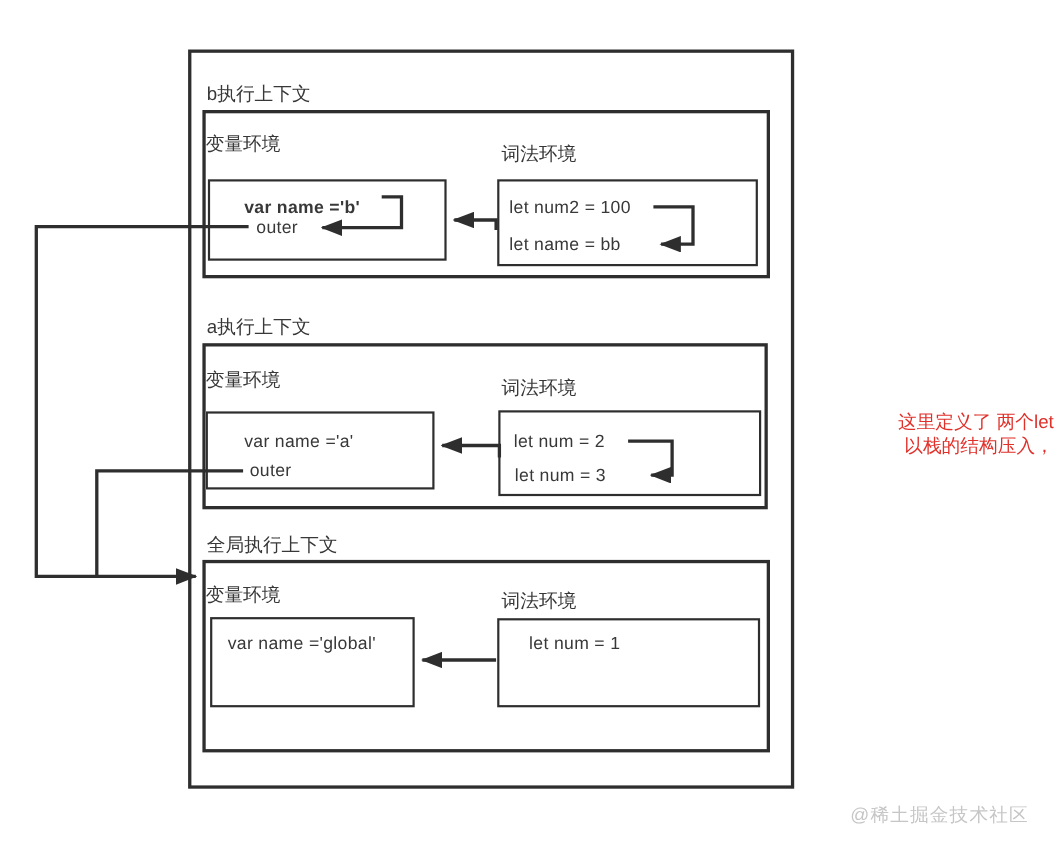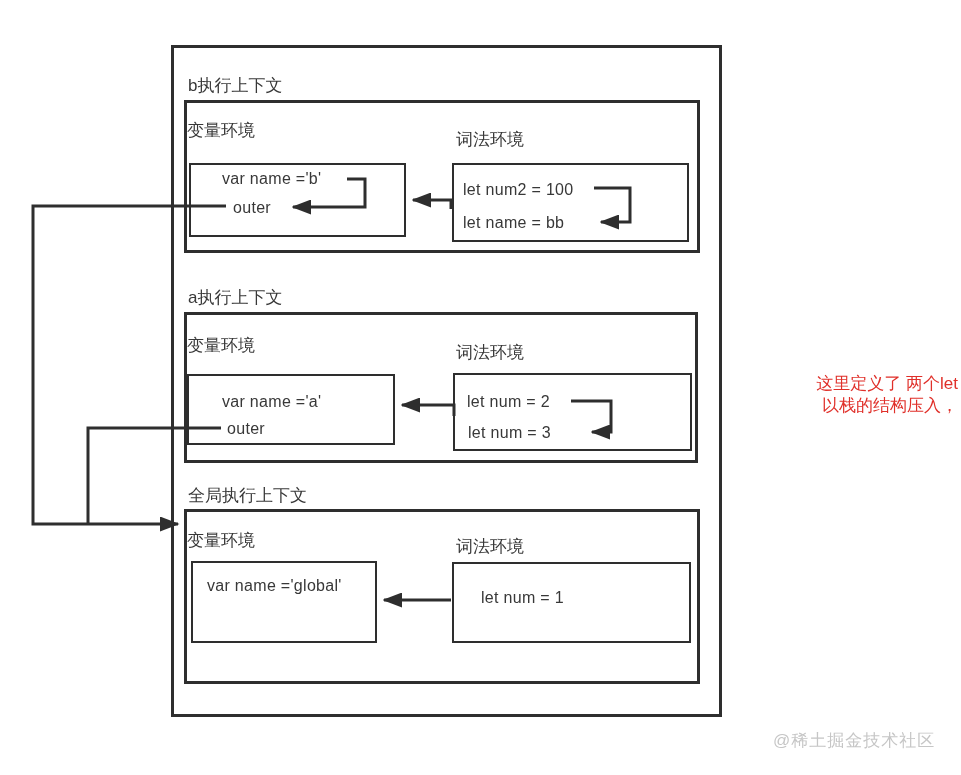--- a/index.html
+++ b/index.html
@@ -33,21 +33,21 @@
 </head>
 <body>
 
 <div class="abs box" style="left:171px;top:45px;width:551px;height:672px;"></div>
 
 <div class="abs lbl" style="left:188px;top:76px;">b执行上下文</div>
 <div class="abs box" style="left:184px;top:100px;width:516px;height:153px;"></div>
 
 <div class="abs lbl" style="left:187px;top:121px;">变量环境</div>
 <div class="abs box-thin" style="left:189px;top:163px;width:217px;height:74px;"></div>
-<div class="abs code" style="left:222px;top:170px;">var name ='b'</div>
+<div class="abs code" style="left:222px;top:181px;font-weight:bold;">var name ='b'</div>
 <div class="abs code" style="left:233px;top:199px;">outer</div>
 
 <div class="abs lbl" style="left:456px;top:130px;">词法环境</div>
 <div class="abs box-thin" style="left:452px;top:163px;width:237px;height:79px;"></div>
 <div class="abs code" style="left:463px;top:181px;">let num2 = 100</div>
 <div class="abs code" style="left:463px;top:214px;">let name = bb</div>
 
 <div class="abs lbl" style="left:188px;top:288px;">a执行上下文</div>
 <div class="abs box" style="left:184px;top:312px;width:514px;height:151px;"></div>
 
@@ -63,21 +63,21 @@
 
 <div class="abs lbl" style="left:188px;top:486px;">全局执行上下文</div>
 <div class="abs box" style="left:184px;top:509px;width:516px;height:175px;"></div>
 
 <div class="abs lbl" style="left:187px;top:531px;">变量环境</div>
 <div class="abs box-thin" style="left:191px;top:561px;width:186px;height:82px;"></div>
 <div class="abs code" style="left:207px;top:577px;">var name ='global'</div>
 
 <div class="abs lbl" style="left:456px;top:537px;">词法环境</div>
 <div class="abs box-thin" style="left:452px;top:562px;width:239px;height:81px;"></div>
-<div class="abs code" style="left:481px;top:577px;margin-top:12px;">let num = 1</div>
+<div class="abs code" style="left:481px;top:577px;">let num = 1</div>
 
 <svg class="overlay" width="961" height="775" viewBox="0 0 961 775">
   <defs>
     <marker id="ah" markerWidth="6.5" markerHeight="5" refX="6" refY="2.5" orient="auto" markerUnits="strokeWidth">
       <path d="M0,0 L6.5,2.5 L0,5 Z" style="fill:#2e2e2e;stroke:none;"></path>
     </marker>
   </defs>
   <path d="M347,179 H365 V207 H293" marker-end="url(#ah)"></path>
   <path d="M594,188 H630 V222 H601" marker-end="url(#ah)"></path>
   <path d="M571,401 H611 V432 H592" marker-end="url(#ah)"></path>

